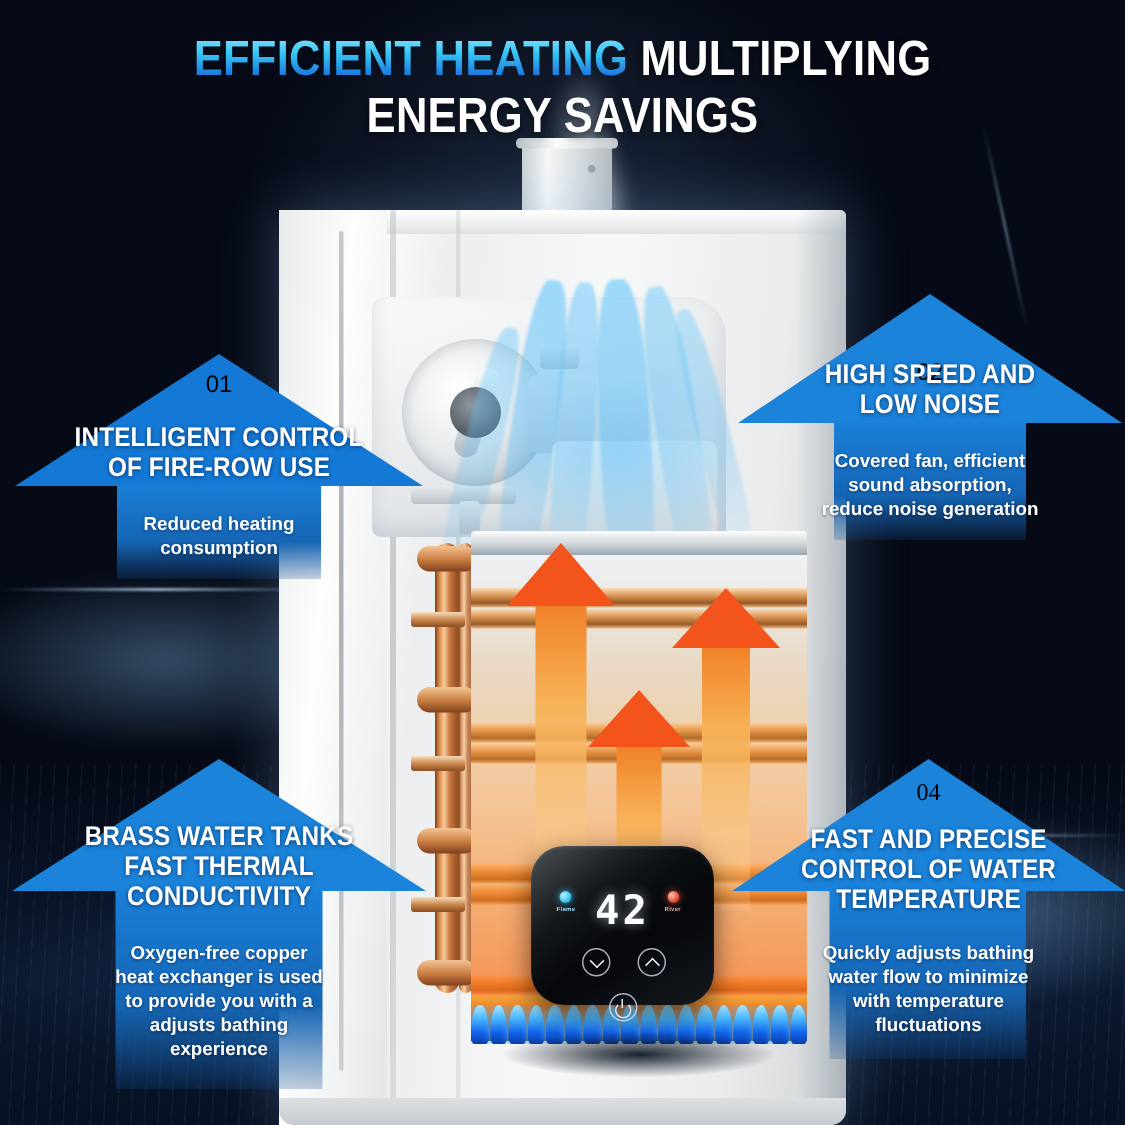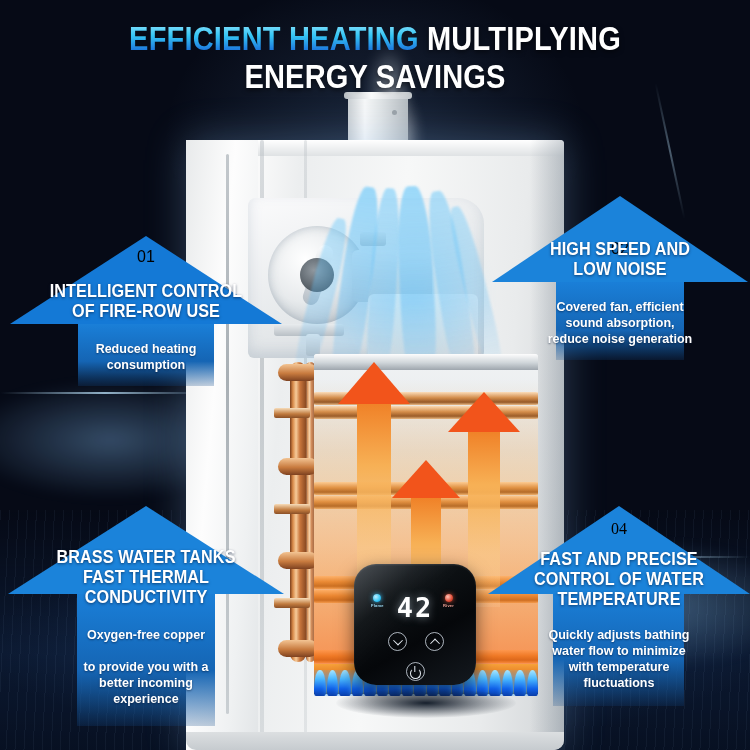--- a/index.html
+++ b/index.html
@@ -115,21 +115,21 @@
   .burner{position:absolute;left:128px;top:524px;width:224px;height:30px;
     background:linear-gradient(180deg,#f7a23a,#e2761f 40%,#3a2a18 100%);}
   .flames{position:absolute;left:128px;top:530px;width:224px;height:26px;display:flex;gap:1px;overflow:hidden;}
   .flame{flex:1;height:26px;border-radius:50% 50% 18% 18%/70% 70% 20% 20%;
     background:linear-gradient(180deg,#a9e7ff 0%,#49b7ff 35%,#1060e8 72%,#0a3ea8 100%);
     box-shadow:0 0 6px rgba(80,180,255,.9);}
   .burner-shadow{position:absolute;left:150px;top:548px;width:180px;height:30px;border-radius:50%;
     background:radial-gradient(ellipse at center, rgba(12,22,36,.95), rgba(12,22,36,0) 72%);}
 
   
-  .panel{position:absolute;left:168px;top:424px;width:122px;height:121px;border-radius:22px;
+  .panel{position:absolute;left:168px;top:424px;width:122px;height:106px;border-radius:22px;
     background:linear-gradient(150deg,#2a3036 0%,#0d1114 32%,#05070a 60%,#14191f 100%);
     box-shadow:0 6px 18px rgba(0,0,0,.55), inset 0 1px 2px rgba(255,255,255,.12);}
   .panel-gloss{position:absolute;left:0;top:0;width:122px;height:134px;border-radius:22px;
     background:linear-gradient(135deg, rgba(255,255,255,.16) 0%, rgba(255,255,255,.03) 26%, rgba(255,255,255,0) 44%);}
   .digits{position:absolute;left:26px;top:28px;width:70px;text-align:center;
     font-family:"DejaVu Sans Mono",monospace;font-weight:700;font-size:27px;color:#ffffff;
     letter-spacing:2px;text-shadow:0 0 8px rgba(220,240,255,.55);}
   .ind{position:absolute;text-align:center;}
   .ind .dot{width:8px;height:8px;border-radius:50%;margin:0 auto 1px;}
   .ind .lbl{font-size:4px;font-weight:700;letter-spacing:.2px;}
@@ -338,22 +338,23 @@
   </div>
 
   <div class="callout" style="left:8px;top:506px;width:276px;height:220px;">
     <div class="arrow-wrap" style="width:276px;height:220px;">
       <div class="arrow-head" style="left:0;top:0;border-left:138px solid transparent;border-right:138px solid transparent;border-bottom:88px solid #1b83da;"></div>
       <div class="arrow-shaft" style="left:69px;top:88px;width:138px;height:132px;background:linear-gradient(180deg,#1a7fd8,#1565b4 58%,rgba(18,72,134,.25));"></div>
       <div class="co-text co-head" style="top:42px;">BRASS WATER TANKS</div>
       <div class="co-text co-head" style="top:62px;">FAST THERMAL</div>
       <div class="co-text co-head" style="top:82px;">CONDUCTIVITY</div>
       <div class="co-text co-sub" style="top:122px;">Oxygen-free copper</div>
+      <div class="co-text co-sub" style="top:138px;">heat exchanger is used</div>
       <div class="co-text co-sub" style="top:154px;">to provide you with a</div>
-      <div class="co-text co-sub" style="top:170px;">better incoming</div>
+      <div class="co-text co-sub" style="top:170px;">adjusts bathing</div>
       <div class="co-text co-sub" style="top:186px;">experience</div>
     </div>
   </div>
 
   <div class="callout" style="left:488px;top:506px;width:262px;height:200px;">
     <div class="arrow-wrap" style="width:262px;height:200px;">
       <div class="arrow-head" style="left:0;top:0;border-left:131px solid transparent;border-right:131px solid transparent;border-bottom:88px solid #1b83da;"></div>
       <div class="arrow-shaft" style="left:65px;top:88px;width:131px;height:112px;background:linear-gradient(180deg,#1a7fd8,#1565b4 58%,rgba(18,72,134,.22));"></div>
       <div class="co-text" style="top:14px;font-family:Liberation Serif, serif;">04</div>
       <div class="co-text co-head" style="top:44px;">FAST AND PRECISE</div>

